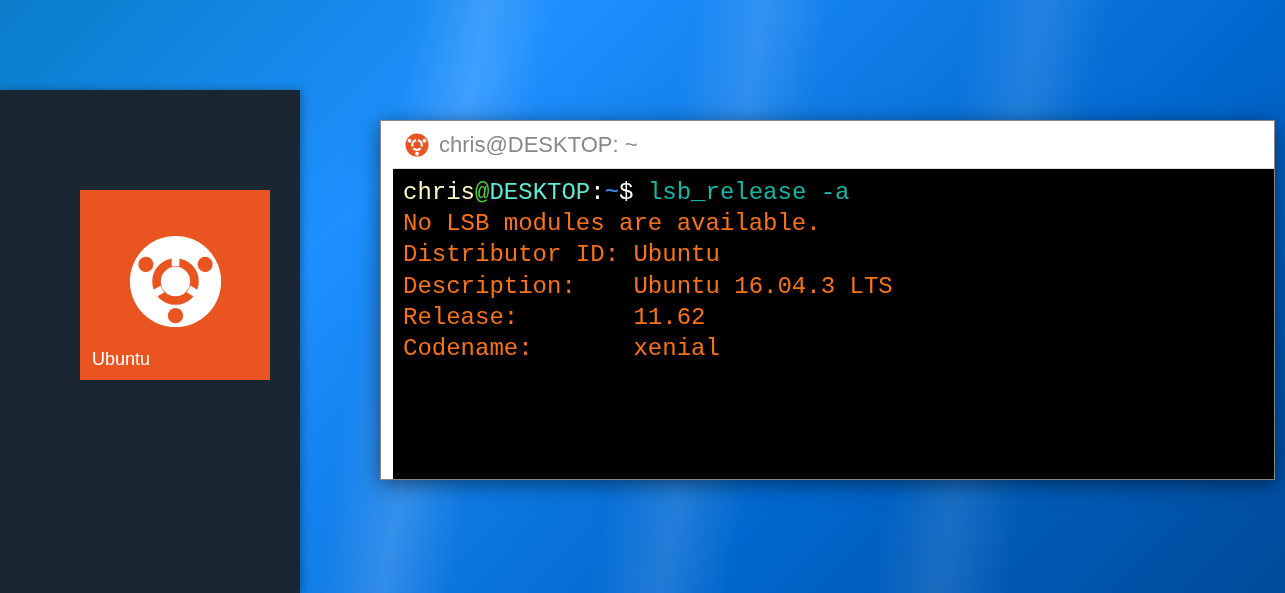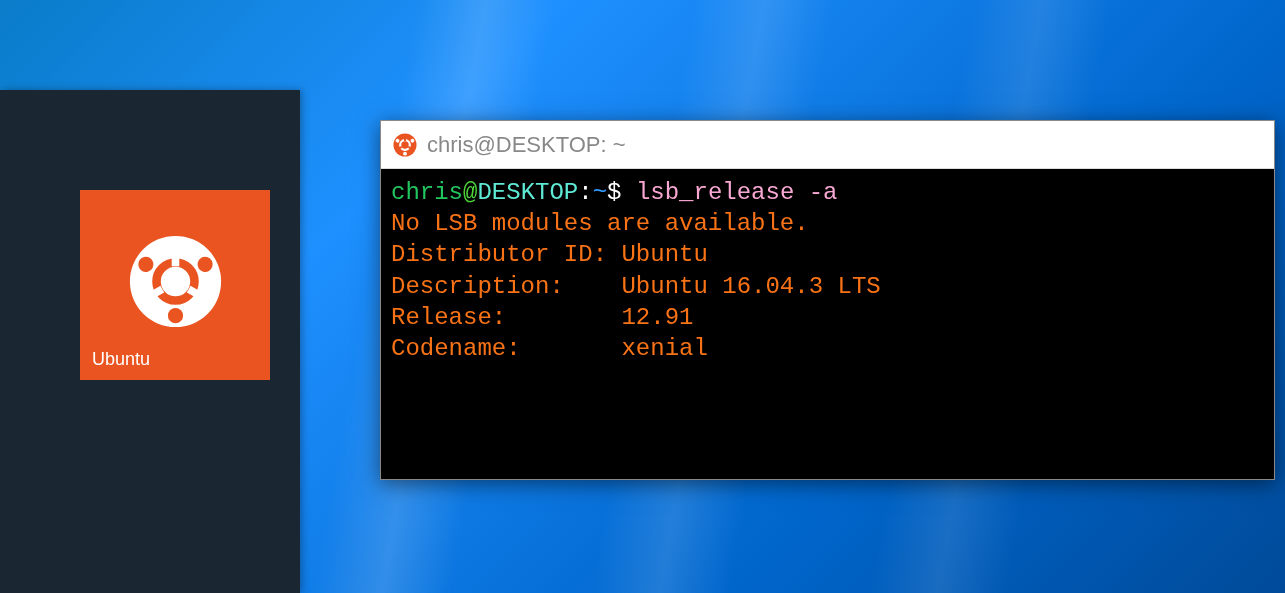--- a/index.html
+++ b/index.html
@@ -70,20 +70,21 @@
       position: absolute;
       left: 380px;
       top: 120px;
       width: 895px;
       height: 360px;
       background: #fff;
       box-shadow: 0 4px 20px rgba(0,0,0,0.5);
       display: flex;
       flex-direction: column;
       border: 1px solid #888;
+      padding-left: 12px;
     }
     .titlebar {
       height: 48px;
       background: #ffffff;
       display: flex;
       align-items: center;
       padding: 0 12px;
       gap: 10px;
       border-bottom: 1px solid #ddd;
     }
@@ -103,27 +104,27 @@
       padding: 8px 10px;
       font-family: "Consolas", "Courier New", monospace;
       font-size: 24px;
       line-height: 1.3;
       color: #ffffff;
       overflow: hidden;
     }
     .term-line {
       white-space: pre;
     }
-    .user { color: #22c55e; }
+    .user { color: #fef9c3; }
     .host { color: #5eead4; }
     .at   { color: #4cd137; }
     .colon{ color: #ffffff; }
     .path { color: #3399ff; }
     .dollar { color: #ffffff; }
-    .cmd { color: #f9a8d4; }
+    .cmd { color: #14b8a6; }
     .out { color: #f97316; }
     .cursor {
       display: inline-block;
       width: 12px;
       height: 24px;
       background: #ffffff;
       vertical-align: text-bottom;
       margin-left: 2px;
     }
   </style>
@@ -164,16 +165,16 @@
         <circle cx="50" cy="14" r="8" fill="#ffffff" transform="rotate(300 50 50)"></circle>
       </svg>
     </span>
     <span class="titlebar-text">chris@DESKTOP: ~</span>
   </div>
   <div class="terminal-body">
     <div class="term-line"><span class="user">chris</span><span class="at">@</span><span class="host">DESKTOP</span><span class="colon">:</span><span class="path">~</span><span class="dollar">$</span><span class="cmd"> </span><span class="cmd">lsb_release -a</span></div>
     <div class="term-line out">No LSB modules are available.</div>
     <div class="term-line out">Distributor ID: Ubuntu</div>
     <div class="term-line out">Description:    Ubuntu 16.04.3 LTS</div>
-    <div class="term-line out">Release:        12.91</div>
+    <div class="term-line out">Release:        11.62</div>
     <div class="term-line out">Codename:       xenial</div>
   </div>
 </div>
 
 </body></html>

